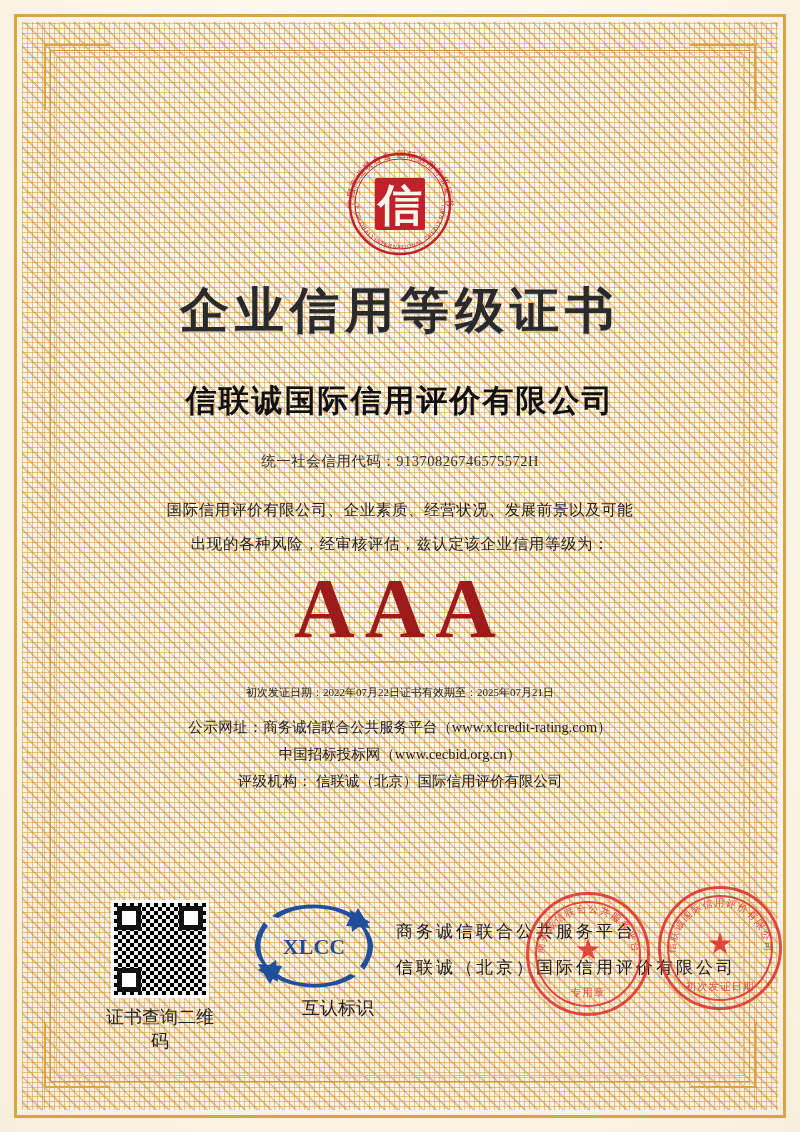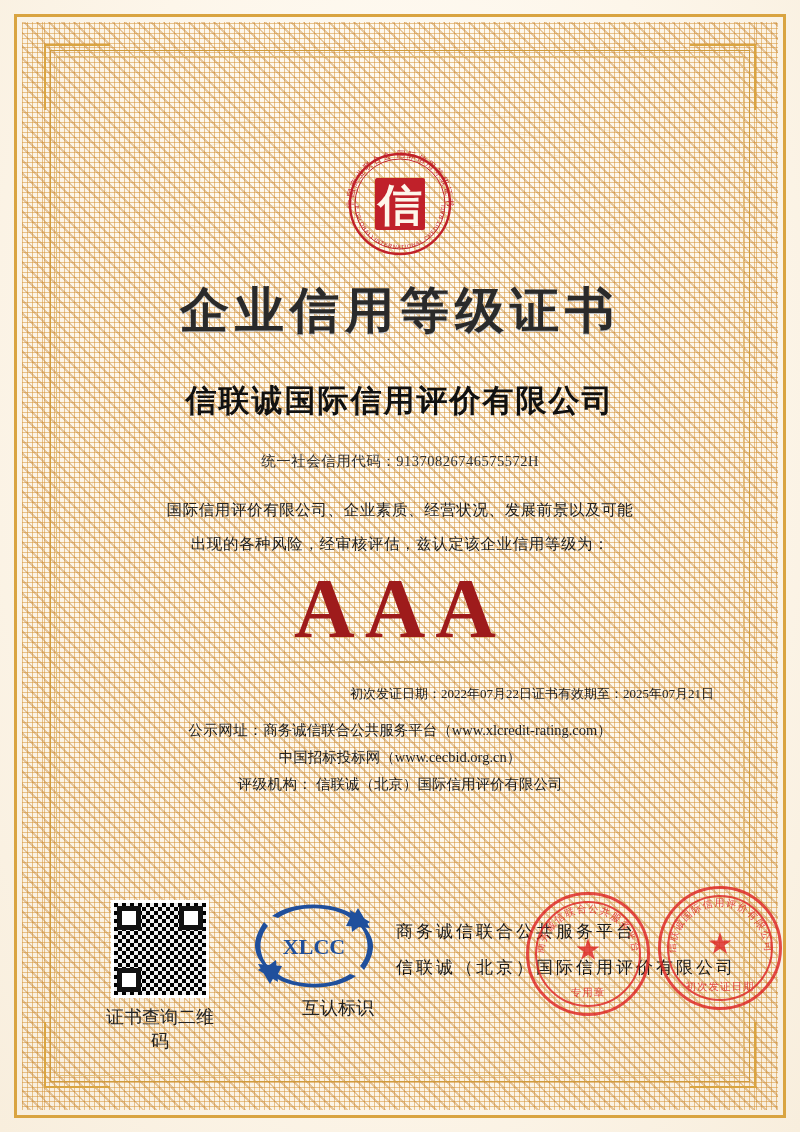--- a/index.html
+++ b/index.html
@@ -124,23 +124,23 @@
   .cert-no{
     margin-top:22px;
     font-size:19px;
     color:#1a1a1a;
     letter-spacing:1px;
   }
   .cert-no .num{font-family:"Liberation Serif", serif;font-weight:700;}
 
   .dates{
     margin-top:22px;
-    display:flex;justify-content:flex-end;
+    display:flex;justify-content:center;
     padding:0 16px;
-    font-size:13px;color:#222;
+    font-size:11px;color:#222;
   }
   .meta-lines{
     margin-top:14px;
     font-size:14.5px;
     line-height:27px;
     color:#222;
   }
   .meta-lines .lbl{letter-spacing:.5px;}
 
   

